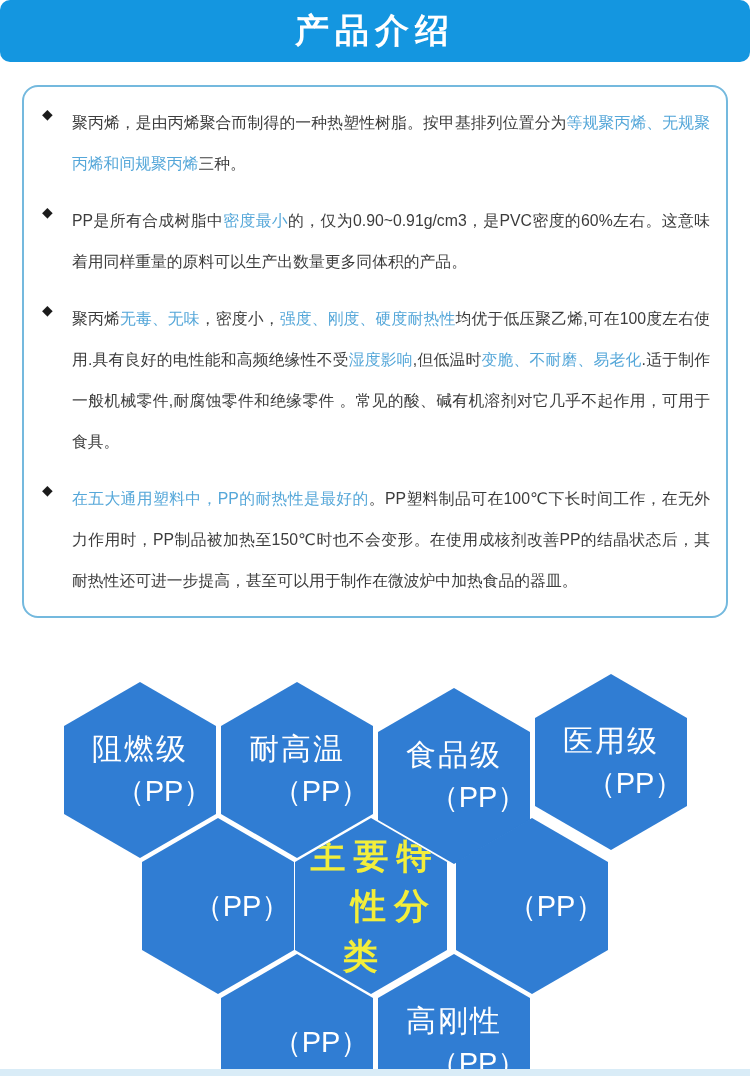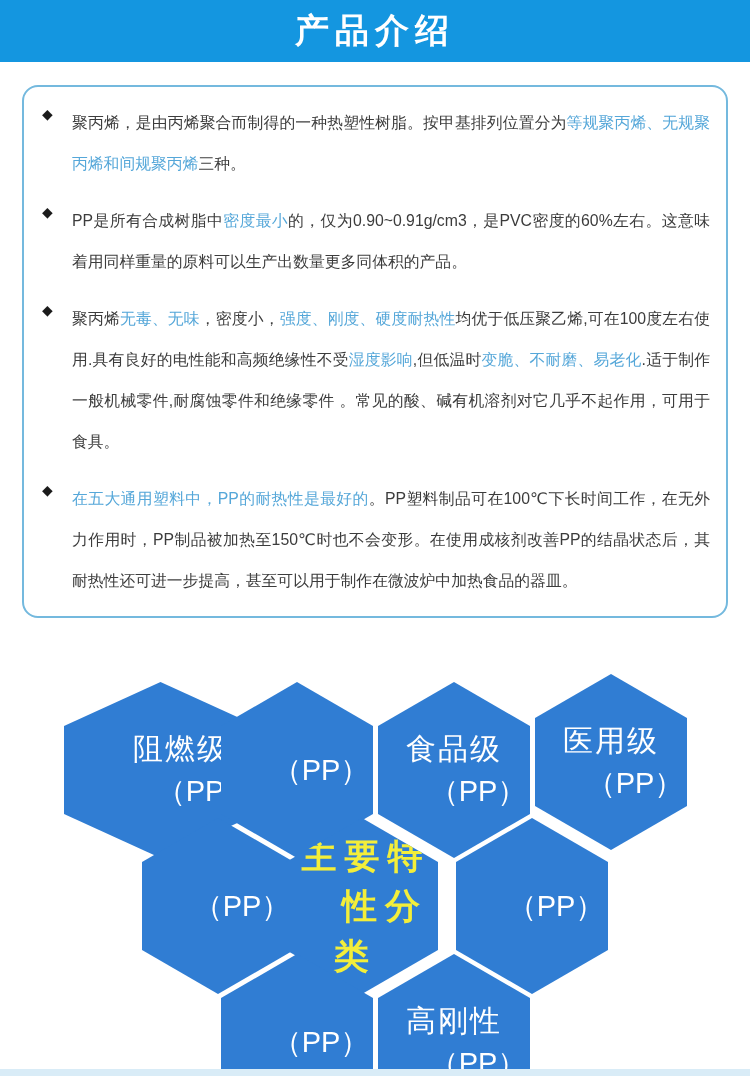--- a/index.html
+++ b/index.html
@@ -4,21 +4,21 @@
 <style>
   html,body{margin:0;padding:0;}
   body{
     width:750px;height:1076px;position:relative;background:#ffffff;
     font-family:"Liberation Sans","DejaVu Sans",sans-serif;
     overflow:hidden;
   }
   
   .header{
     width:750px;height:62px;background:var(--header_bg,#1496e0);
-    display:flex;align-items:center;justify-content:center;
+    display:flex;align-items:center;justify-content:center;border-radius:10px;
   }
   .header h1{
     margin:0;color:var(--header_text,#fff);font-size:34px;font-weight:bold;
     letter-spacing:6px;
   }
   
   .intro-box{
     box-sizing:border-box;
     width:706px;margin:23px 0 0 22px;
     border:2px solid var(--box_border,#74b9de);
@@ -79,39 +79,40 @@
         <p class="bullet-text"><span class="seg-black">聚丙烯</span><span class="seg-blue">无毒、无味</span><span class="seg-black">，密度小，</span><span class="seg-blue">强度、刚度、硬度耐热性</span><span class="seg-black">均优于低压聚乙烯,可在100度左右使用.具有良好的电性能和高频绝缘性不受</span><span class="seg-blue">湿度影响</span><span class="seg-black">,但低温时</span><span class="seg-blue">变脆、不耐磨、易老化</span><span class="seg-black">.适于制作一般机械零件,耐腐蚀零件和绝缘零件 。常见的酸、碱有机溶剂对它几乎不起作用，可用于食具。</span></p>
       </div>
       <div class="bullet-item">
         <span class="diamond">◆</span>
         <p class="bullet-text"><span class="seg-blue">在五大通用塑料中，PP的耐热性是最好的</span><span class="seg-black">。PP塑料制品可在100℃下长时间工作，在无外力作用时，PP制品被加热至150℃时也不会变形。在使用成核剂改善PP的结晶状态后，其耐热性还可进一步提高，甚至可以用于制作在微波炉中加热食品的器皿。</span></p>
       </div>
     </div>
 </div>
 
 <div class="hex-section" id="hex-section">
-    <div class="hex" style="left: 64px; top: 64px; padding-left: 41px;">
+    <div class="hex" style="left: 64px; top: 64px;">
       <div class="hex-line1">阻燃级</div>
       <div class="hex-line2">（PP）</div>
     </div>
     <div class="hex" style="left: 221px; top: 64px;">
+      <div class="hex-line1">耐高温</div>
       <div class="hex-line2">（PP）</div>
     </div>
-    <div class="hex" style="left: 378px; top: 64px;">
+    <div class="hex" style="left: 378px; top: 70px;">
       <div class="hex-line1">食品级</div>
       <div class="hex-line2">（PP）</div>
     </div>
     <div class="hex" style="left: 535px; top: 56px;">
       <div class="hex-line1">医用级</div>
       <div class="hex-line2">（PP）</div>
     </div>
     <div class="hex" style="left: 142px; top: 200px;">
       <div class="hex-line2">（PP）</div>
     </div>
-    <div class="hex hex-center" style="left: 286px; top: 200px; align-items: center;">
+    <div class="hex hex-center" style="left: 295px; top: 200px; align-items: center;">
       <div class="hex-line1">主要特</div>
       <div class="hex-line2">性分类</div>
     </div>
     <div class="hex" style="left: 456px; top: 200px;">
       <div class="hex-line2">（PP）</div>
     </div>
     <div class="hex" style="left: 221px; top: 336px;">
       <div class="hex-line2">（PP）</div>
     </div>
     <div class="hex" style="left: 378px; top: 336px;">

